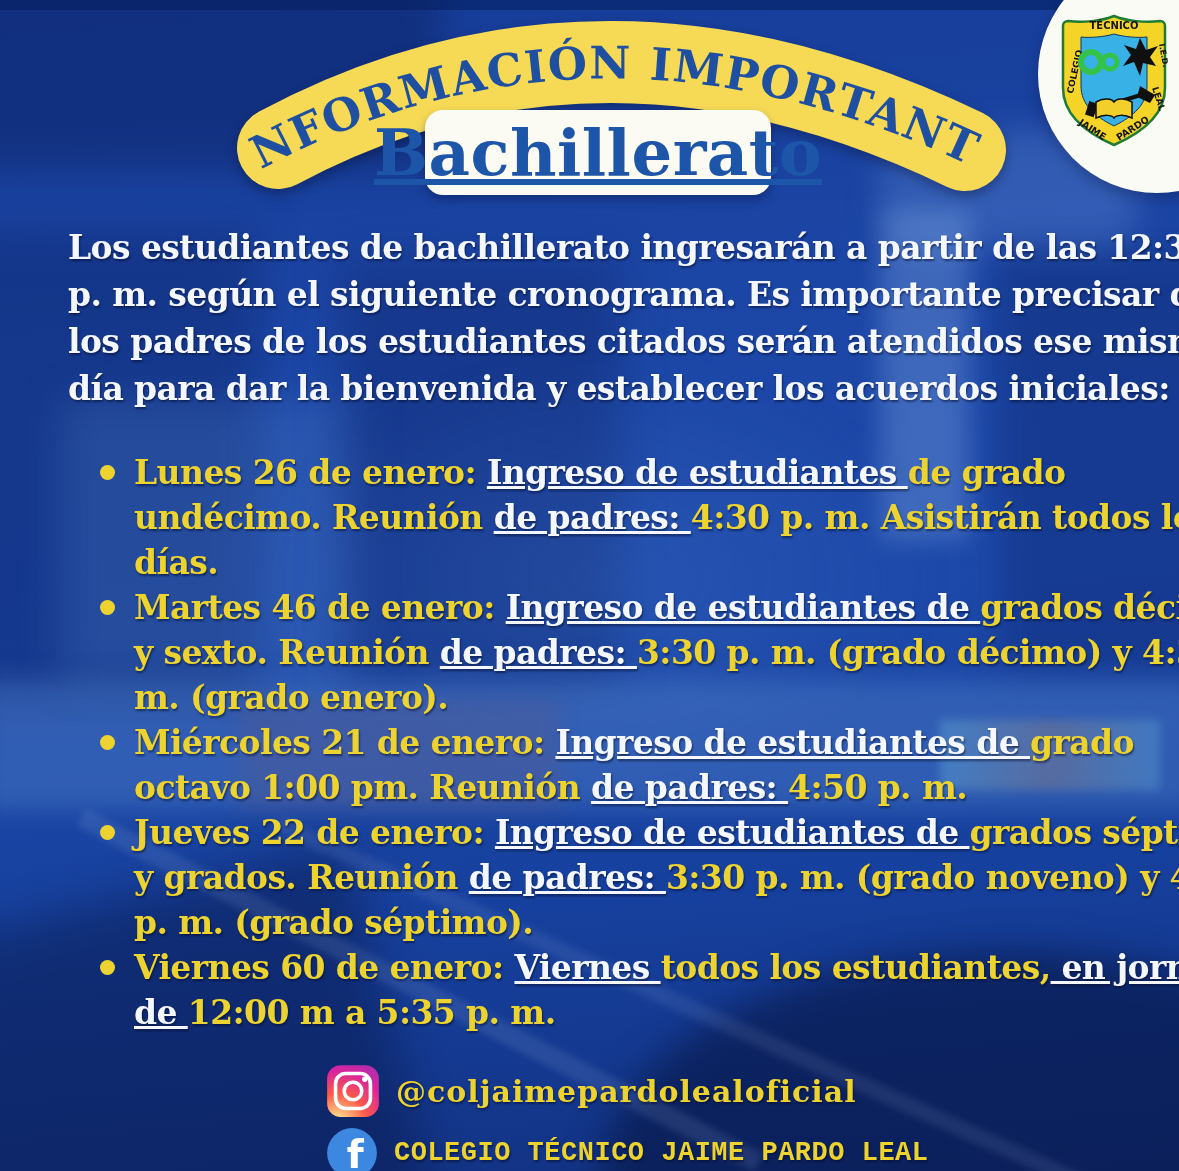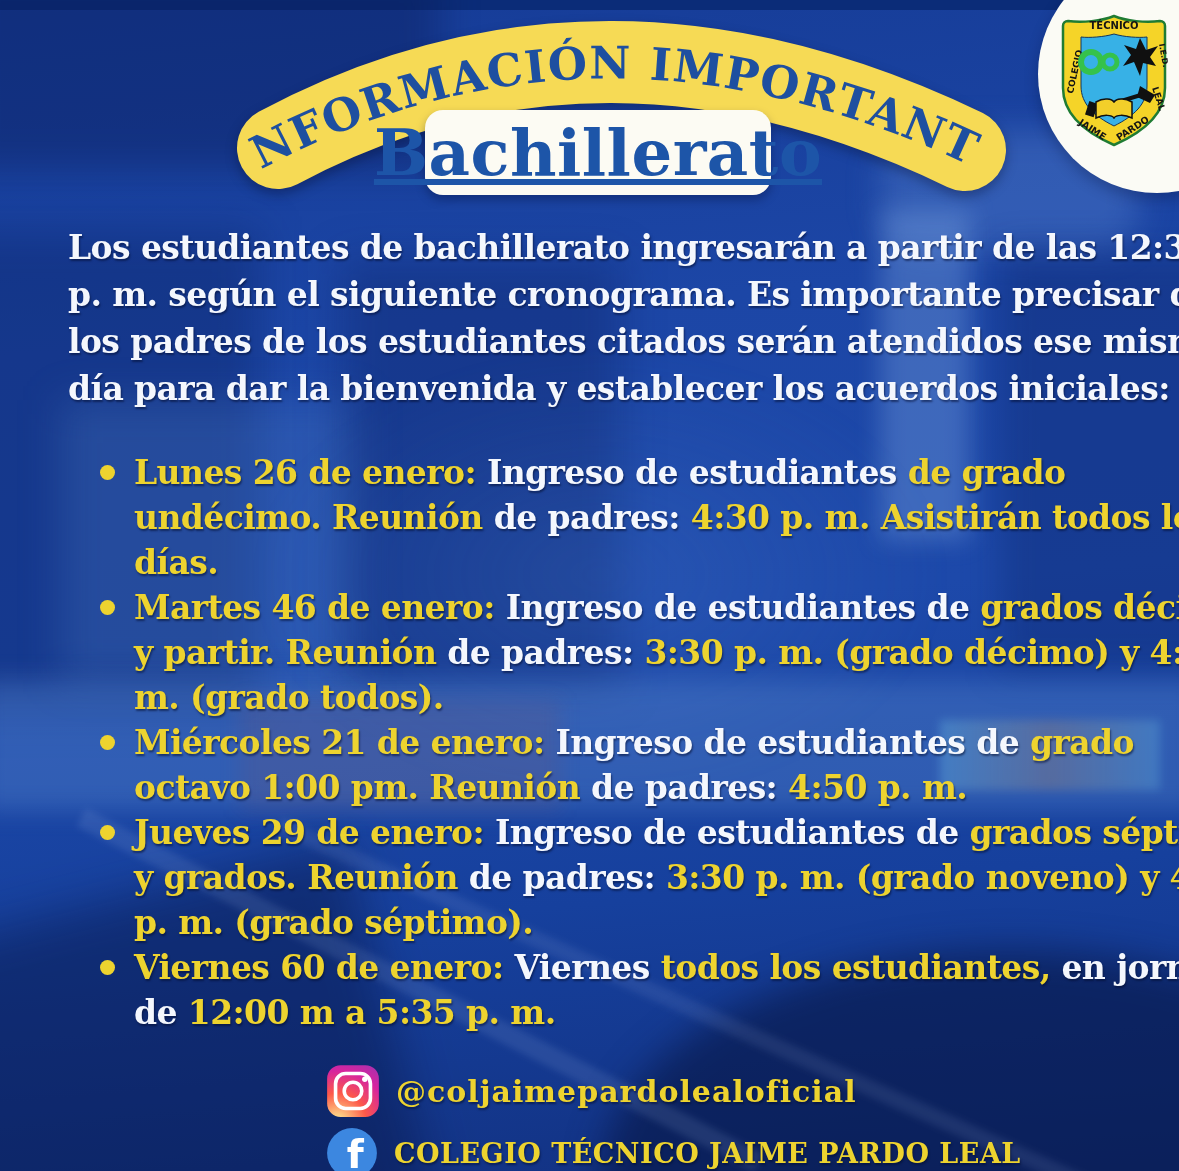--- a/index.html
+++ b/index.html
@@ -52,31 +52,31 @@
   .iline{line-height:47px;white-space:nowrap;}
 
   
   .schedule{position:absolute;left:97px;top:450px;margin:0;padding:0;list-style:none;
     font-size:33px;letter-spacing:-0.6px;text-shadow:1px 2px 2px rgba(4,12,48,.55);}
   .schedule li{position:relative;padding-left:37px;}
   .schedule li::before{content:"";position:absolute;left:3px;top:15px;width:15px;height:15px;
     border-radius:50%;background:var(--text-yellow,#edd32f);}
   .sline{line-height:45px;white-space:nowrap;}
   .y{color:var(--text-yellow,#edd32f);}
-  .w{color:var(--text-white,#f4f7fd);}
+  .w{color:var(--text-white,#f4f7fd);text-decoration:underline;}
 
   
   .footer{position:absolute;left:326px;top:1064px;display:flex;flex-direction:column;gap:9px;}
   .srow{display:flex;align-items:center;gap:16px;text-align:center;}
   .ig-icon{width:54px;height:54px;}
   .fb-icon{width:52px;height:52px;}
   .handle{font-size:30px;color:var(--text-yellow,#edd32f);letter-spacing:1px;
     text-shadow:1px 2px 2px rgba(4,12,48,.55);}
   .fbname{font-size:27px;color:var(--text-yellow,#edd32f);letter-spacing:.5px;
-    text-shadow:1px 2px 2px rgba(4,12,48,.55);}
+    text-shadow:1px 2px 2px rgba(4,12,48,.55);font-family:Liberation Mono, monospace;}
 </style>
 </head>
 <body>
 
 <div class="poster">
 
   <div class="bg">
     <div class="d-topstrip"></div>
     <div class="d-topleft"></div>
     <div class="d-toprightlight"></div>
@@ -134,29 +134,29 @@
     </div>
 
   <ul class="schedule" id="schedule">
       <li>
         <div class="sline"><span class="y">Lunes 26 de enero: </span><span class="w">Ingreso de estudiantes </span><span class="y">de grado</span></div>
         <div class="sline"><span class="y">undécimo. Reunión </span><span class="w">de padres: </span><span class="y">4:30 p. m. Asistirán todos los</span></div>
         <div class="sline"><span class="y">días.</span></div>
       </li>
       <li>
         <div class="sline"><span class="y">Martes 46 de enero: </span><span class="w">Ingreso de estudiantes de </span><span class="y">grados décimo</span></div>
-        <div class="sline"><span class="y">y partir. Reunión </span><span class="w">de padres: </span><span class="y">3:30 p. m. (grado décimo) y 4:30 p.</span></div>
-        <div class="sline"><span class="y">m. (grado todos).</span></div>
+        <div class="sline"><span class="y">y sexto. Reunión </span><span class="w">de padres: </span><span class="y">3:30 p. m. (grado décimo) y 4:30 p.</span></div>
+        <div class="sline"><span class="y">m. (grado enero).</span></div>
       </li>
       <li>
         <div class="sline"><span class="y">Miércoles 21 de enero: </span><span class="w">Ingreso de estudiantes de </span><span class="y">grado</span></div>
         <div class="sline"><span class="y">octavo 1:00 pm. Reunión </span><span class="w">de padres: </span><span class="y">4:50 p. m.</span></div>
       </li>
       <li>
-        <div class="sline"><span class="y">Jueves 29 de enero: </span><span class="w">Ingreso de estudiantes de </span><span class="y">grados séptimo</span></div>
+        <div class="sline"><span class="y">Jueves 22 de enero: </span><span class="w">Ingreso de estudiantes de </span><span class="y">grados séptimo</span></div>
         <div class="sline"><span class="y">y grados. Reunión </span><span class="w">de padres: </span><span class="y">3:30 p. m. (grado noveno) y 4:30</span></div>
         <div class="sline"><span class="y">p. m. (grado séptimo).</span></div>
       </li>
       <li>
         <div class="sline"><span class="y">Viernes 60 de enero: </span><span class="w">Viernes </span><span class="y">todos los estudiantes,</span><span class="w"> en jornada</span></div>
         <div class="sline"><span class="w">de </span><span class="y">12:00 m a 5:35 p. m.</span></div>
       </li>
     </ul>
 
   <div class="footer">

